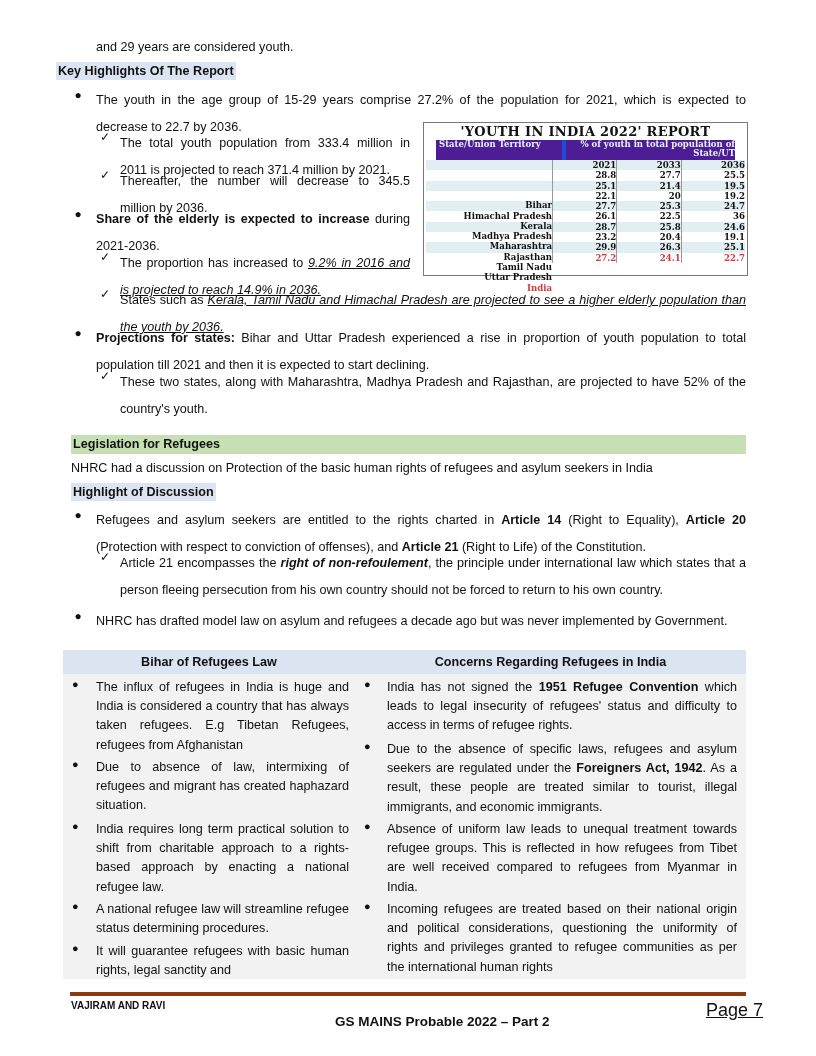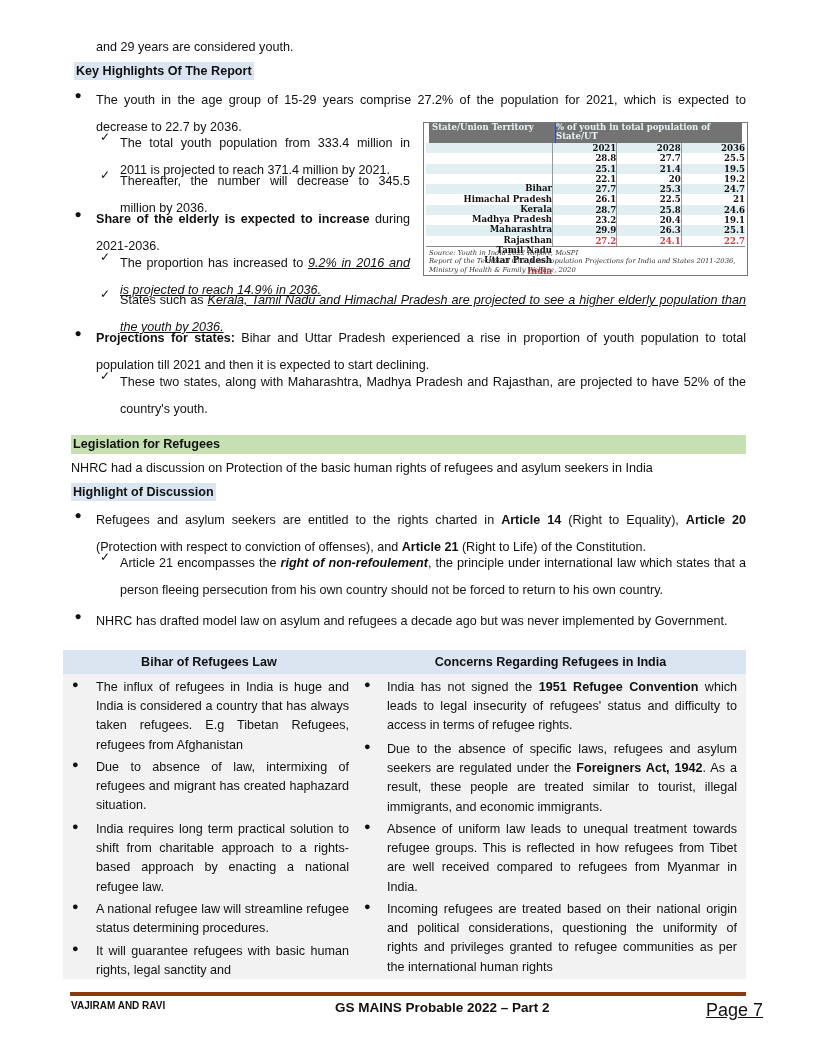--- a/index.html
+++ b/index.html
@@ -9,23 +9,23 @@
   .ui{text-decoration:underline;font-style:italic;}
   b{font-weight:bold;}
   .hl-blue{background:#dbe5f1;display:inline-block;padding:0 2px;font-weight:bold;}
   .hl-green{position:absolute;left:71px;width:675px;height:19px;background:#c6e0b4;font-weight:bold;line-height:19px;padding-left:2px;box-sizing:border-box;}
   .bullet{position:absolute;left:71px;width:14px;text-align:center;font-size:12px;}
   .check{position:absolute;width:14px;font-size:12px;}
   .txt{position:absolute;text-align:justify;line-height:27px;}
   
   .yt{position:absolute;left:423px;top:122px;width:323px;height:152px;border:1px solid #777;background:#fff;font-family:"DejaVu Serif",serif;}
   .yt .ttl{font-weight:bold;font-size:13px;text-align:center;letter-spacing:0.3px;height:17px;line-height:17px;}
-  .yt .hdr{display:flex;background:#737373;color:#e8f4f6;font-size:8.5px;font-weight:bold;height:20px;margin:0 5px;}
+  .yt .hdr{display:flex;background:#4c1d95;color:#e8f4f6;font-size:8.5px;font-weight:bold;height:20px;margin:0 12px;}
   .yt .hdr .c1{width:123px;padding-left:3px;line-height:9px;}
-  .yt .hdr .c2{flex:1;text-align:left;line-height:9px;border-left:1px solid #1d4ed8;}
+  .yt .hdr .c2{flex:1;text-align:right;line-height:9px;border-left:4px solid #1d4ed8;}
   .yt .row{display:flex;font-size:8.6px;font-weight:bold;height:10.3px;line-height:10.3px;margin:0 2px;text-align:right;}
   .yt .row:nth-child(odd){background:#e2eff2;}
   .yt .row .c1{width:126px;padding-left:3px;box-sizing:border-box;margin-top:30px;}
   .yt .row .cv{flex:1;padding-left:8px;border-left:1px solid #999;}
   .yt .row.red{color:#d5373d;}
   .yt .src{font-size:6.8px;font-style:italic;color:#333;line-height:8.4px;padding:2px 3px 0 3px;border-top:1px solid #888;margin:0 2px;}
   
   .rt{position:absolute;left:63px;top:650px;width:683px;}
   .rt .th{display:flex;background:#dbe5f1;height:24px;line-height:24px;font-weight:bold;}
   .rt .th div{text-align:center;}
@@ -38,21 +38,21 @@
   .footer-bar{position:absolute;left:70px;top:992px;width:676px;height:4px;background:#8b3a0f;}
   .footer{position:absolute;top:1000px;font-size:13px;}
 </style>
 </head>
 <body>
 
 <div class="line" style="left:96px;top:38px;">
   <span class="u">and 29 years are considered youth.</span>
 </div>
 
-<div class="line" style="left:74px;top:62px;border-radius:6px;">
+<div class="line" style="left:56px;top:62px;border-radius:6px;">
   <span class="hl-blue">Key Highlights Of The Report</span>
 </div>
 
 <div class="bullet" style="top:88px;">●</div>
 <div class="txt" style="left:96px;top:87px;width:650px;">
   <span>The youth in the age group of 15-29 years comprise 27.2% of the population for 2021, which is </span><span class="u">expected to</span> <span class="u">decrease to 22.7 by 2036</span>.
 </div>
 
 <div class="check" style="left:100px;top:130px;">✓</div>
 <div class="txt" style="left:120px;top:130px;width:290px;">The total youth population from 333.4 million in 2011 is projected to reach 371.4 million by 2021.</div>
@@ -77,29 +77,30 @@
 
 <div class="bullet" style="top:326px;">●</div>
 <div class="txt" style="left:96px;top:325px;width:650px;">
   <b>Projections for states:</b><span> Bihar and Uttar Pradesh experienced a rise in proportion of youth population to total population till 2021 and then it is expected to start declining.</span>
 </div>
 
 <div class="check" style="left:100px;top:369px;">✓</div>
 <div class="txt" style="left:120px;top:369px;width:626px;">These two states, along with Maharashtra, Madhya Pradesh and Rajasthan, are projected to have 52% of the country's youth.</div>
 
 <div class="yt">
+  <div class="ttl">'YOUTH IN INDIA 2022' REPORT</div>
   <div class="hdr">
     <div class="c1">State/Union Territory</div>
     <div class="c2">% of youth in total population of State/UT</div>
   </div>
   <div id="yt-rows">
       <div class="row">
         <div class="c1"></div>
         <div class="cv">2021</div>
-        <div class="cv">2028</div>
+        <div class="cv">2033</div>
         <div class="cv">2036</div>
       </div>
       <div class="row">
         <div class="c1">Bihar</div>
         <div class="cv">28.8</div>
         <div class="cv">27.7</div>
         <div class="cv">25.5</div>
       </div>
       <div class="row">
         <div class="c1">Himachal Pradesh</div>
@@ -116,21 +117,21 @@
       <div class="row">
         <div class="c1">Madhya Pradesh</div>
         <div class="cv">27.7</div>
         <div class="cv">25.3</div>
         <div class="cv">24.7</div>
       </div>
       <div class="row">
         <div class="c1">Maharashtra</div>
         <div class="cv">26.1</div>
         <div class="cv">22.5</div>
-        <div class="cv">21</div>
+        <div class="cv">36</div>
       </div>
       <div class="row">
         <div class="c1">Rajasthan</div>
         <div class="cv">28.7</div>
         <div class="cv">25.8</div>
         <div class="cv">24.6</div>
       </div>
       <div class="row">
         <div class="c1">Tamil Nadu</div>
         <div class="cv">23.2</div>
@@ -143,24 +144,20 @@
         <div class="cv">26.3</div>
         <div class="cv">25.1</div>
       </div>
       <div class="row red">
         <div class="c1">India</div>
         <div class="cv">27.2</div>
         <div class="cv">24.1</div>
         <div class="cv">22.7</div>
       </div>
     </div>
-  <div class="src">
-    <div>Source: Youth in India 2022 Report, MoSPI</div>
-    <div>Report of the Technical Group on Population Projections for India and States 2011-2036, Ministry of Health &amp; Family Welfare, 2020</div>
-  </div>
 </div>
 
 <div class="hl-green" style="top:435px;">Legislation for Refugees</div>
 <div class="line" style="left:71px;top:459px;">NHRC had a discussion on Protection of the basic human rights of refugees and asylum seekers in India</div>
 <div class="line" style="left:71px;top:483px;">
   <span class="hl-blue">Highlight of Discussion</span>
 </div>
 
 <div class="bullet" style="top:508px;">●</div>
 <div class="txt" style="left:96px;top:507px;width:650px;">
@@ -223,14 +220,14 @@
       <div class="item" style="top:226px;">
         <span class="dot">●</span>
         <div class="t" style="left:32px;width:350px;">Incoming refugees are treated based on their national origin and political considerations, questioning the uniformity of rights and privileges granted to refugee communities as per the international human rights</div>
       </div>
     </div>
   </div>
 </div>
 
 <div class="footer-bar"></div>
 <div class="footer" style="left:71px;font-weight:bold;font-size:10px;">VAJIRAM AND RAVI</div>
-<div class="footer" style="left:335px;font-weight:bold;font-size:13.5px;">GS MAINS Probable 2022 – Part 2</div>
+<div class="footer" style="left:335px;font-weight:bold;font-size:13.5px;margin-top:14px;">GS MAINS Probable 2022 – Part 2</div>
 <div class="footer" style="left:706px;font-size:18px;text-decoration:underline;">Page 7</div>
 
 </body></html>

